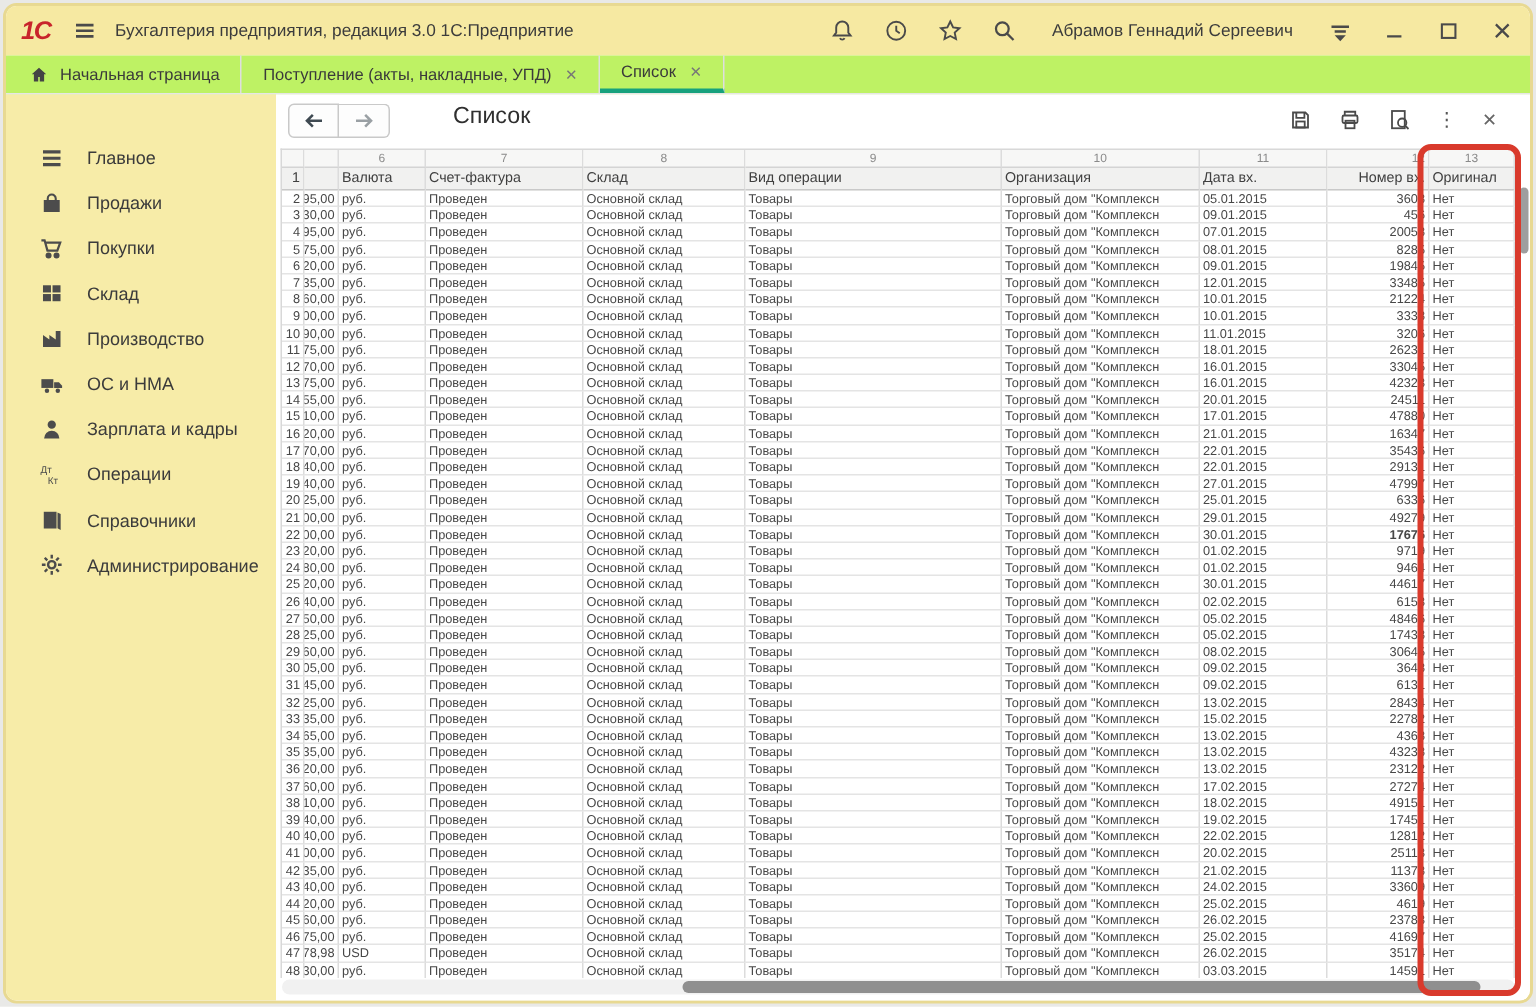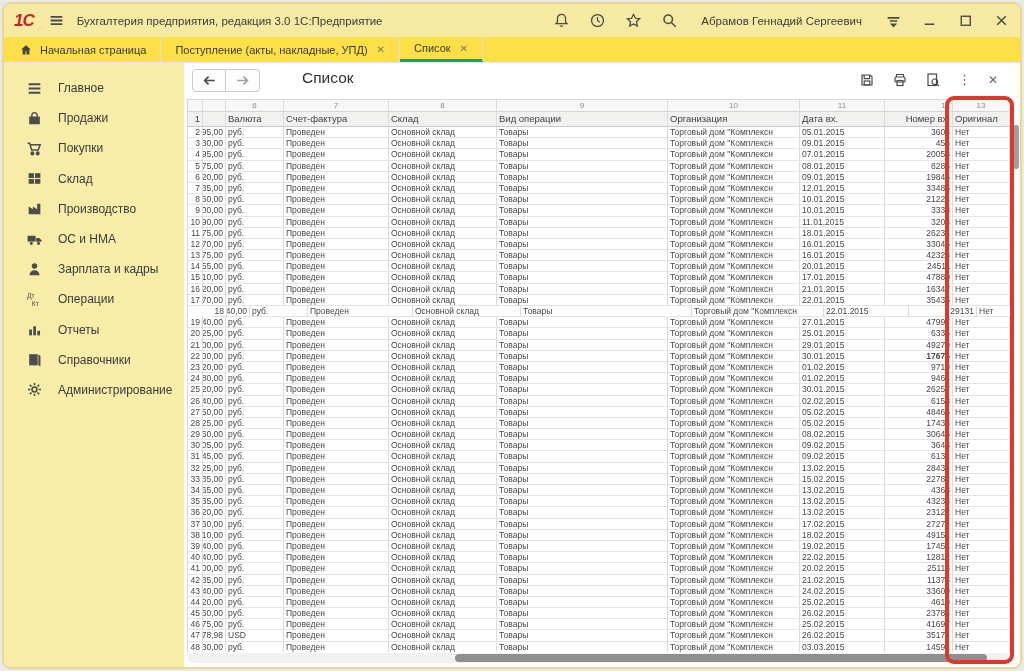--- a/index.html
+++ b/index.html
@@ -12,31 +12,31 @@
               display:flex; align-items:center; padding:0 10px; color:#3c3c3c; }
   .logo { font-weight:bold; font-size:17px; color:#c8242b; font-style:italic; letter-spacing:-1px; margin-right:14px; }
   .tb-icon { width:17px; height:17px; color:#4a4a4a; display:inline-flex; align-items:center; justify-content:center; flex:none; }
   .tb-btn { cursor:default; }
   .app-title { font-size:11.5px; margin-left:12px; white-space:nowrap; }
   .tb-right { margin-left:auto; display:flex; align-items:center; gap:19px; }
   .tb-user { font-size:11.5px; white-space:nowrap; margin:0 4px; }
   .tb-icon svg { width:100%; height:100%; }
 
   
-  .tabbar { position:absolute; left:0; top:33px; right:0; height:26px; background:#fde047;
+  .tabbar { position:absolute; left:0; top:33px; right:0; height:26px; background:#bef264;
             display:flex; align-items:stretch; border-bottom:1px solid #e6e6e6; }
   .tab { display:flex; align-items:center; gap:7px; padding:0 14px; font-size:11px; color:#3a3a3a;
          border-right:1px solid #dedede; position:relative; white-space:nowrap; }
   .tab:first-child { border-left:1px solid transparent; }
   .tab.active { border-bottom:3px solid #17a17d; }
   .tab .x { color:#777; font-size:10px; margin-left:2px; }
   .tab .home { width:14px; height:14px; color:#444; }
 
   
-  .sidebar { position:absolute; left:0; top:59px; bottom:0; width:180px; background:#f7eca8; padding-top:10px; }
+  .sidebar { position:absolute; left:0; top:59px; bottom:0; width:180px; background:#f7eca8; padding-top:27px; }
   .side-item { display:flex; align-items:center; height:30.2px; padding-left:20px; color:#3b3b3b; cursor:default; }
   .side-item .ic { width:20px; height:18px; color:#4c4c4c; margin-right:14px; display:flex; align-items:center; justify-content:center; flex:none; }
   .side-item .ic svg { width:17px; height:17px; }
   .side-item .lbl { font-size:12px; white-space:nowrap; }
 
   
   .content { position:absolute; left:180px; top:59px; right:0; bottom:0; background:#fff; }
 
   .toolbar { position:absolute; left:0; top:0; right:0; height:35px; }
   .navgroup { position:absolute; left:8px; top:6px; display:flex; }
@@ -226,30 +226,20 @@
           <svg viewBox="0 0 16 16" fill="currentColor">
             <text x="1" y="7" font-size="6.2" font-family="Liberation Sans,sans-serif">Дт</text>
             <text x="5.5" y="14" font-size="6.2" font-family="Liberation Sans,sans-serif">Кт</text>
           </svg>
         </span>
         <span class="lbl">Операции</span>
       </div>
       <div class="side-item">
         <span class="ic">
           <svg viewBox="0 0 16 16" fill="currentColor">
-            <rect x="3" y="8" width="2.6" height="5.5"></rect>
-            <rect x="6.8" y="5" width="2.6" height="8.5"></rect>
-            <rect x="10.6" y="9.2" width="2.6" height="4.3"></rect>
-          </svg>
-        </span>
-        <span class="lbl">Отчеты</span>
-      </div>
-      <div class="side-item">
-        <span class="ic">
-          <svg viewBox="0 0 16 16" fill="currentColor">
             <rect x="3" y="3" width="8" height="10.5"></rect>
             <path d="M11.6 3.4l2 1v10l-2-1z"></path>
           </svg>
         </span>
         <span class="lbl">Справочники</span>
       </div>
       <div class="side-item">
         <span class="ic">
           <svg viewBox="0 0 16 16" fill="none" stroke="currentColor" stroke-width="1.5">
             <circle cx="8" cy="8" r="2.3"></circle>
@@ -545,21 +535,21 @@
           <div class="cell" style="width: 58px;">руб.</div>
           <div class="cell" style="width: 105px;">Проведен</div>
           <div class="cell" style="width: 108px;">Основной склад</div>
           <div class="cell" style="width: 171px;">Товары</div>
           <div class="cell" style="width: 132px;">Торговый дом "Комплексн</div>
           <div class="cell" style="width: 85px;">22.01.2015</div>
           <div class="cell r" style="width: 68px;">35436</div>
           <div class="cell" style="width: 57px;">Нет</div>
         </div>
         <div class="trow body-row">
-          <div class="cell r" style="width: 15px; margin-left: 24px;">18</div>
+          <div class="cell r" style="width: 15px;">18</div>
           <div class="cell r clip" style="width: 23px;">
             <span>340,00</span>
           </div>
           <div class="cell" style="width: 58px;">руб.</div>
           <div class="cell" style="width: 105px;">Проведен</div>
           <div class="cell" style="width: 108px;">Основной склад</div>
           <div class="cell" style="width: 171px;">Товары</div>
           <div class="cell" style="width: 132px;">Торговый дом "Комплексн</div>
           <div class="cell" style="width: 85px;">22.01.2015</div>
           <div class="cell r" style="width: 68px;">29131</div>
@@ -653,21 +643,21 @@
           <div class="cell r" style="width: 15px;">25</div>
           <div class="cell r clip" style="width: 23px;">
             <span>120,00</span>
           </div>
           <div class="cell" style="width: 58px;">руб.</div>
           <div class="cell" style="width: 105px;">Проведен</div>
           <div class="cell" style="width: 108px;">Основной склад</div>
           <div class="cell" style="width: 171px;">Товары</div>
           <div class="cell" style="width: 132px;">Торговый дом "Комплексн</div>
           <div class="cell" style="width: 85px;">30.01.2015</div>
-          <div class="cell r" style="width: 68px;">26257</div>
+          <div class="cell r" style="width: 68px;">44617</div>
           <div class="cell" style="width: 57px;">Нет</div>
         </div>
         <div class="trow body-row">
           <div class="cell r" style="width: 15px;">26</div>
           <div class="cell r clip" style="width: 23px;">
             <span>340,00</span>
           </div>
           <div class="cell" style="width: 58px;">руб.</div>
           <div class="cell" style="width: 105px;">Проведен</div>
           <div class="cell" style="width: 108px;">Основной склад</div>

